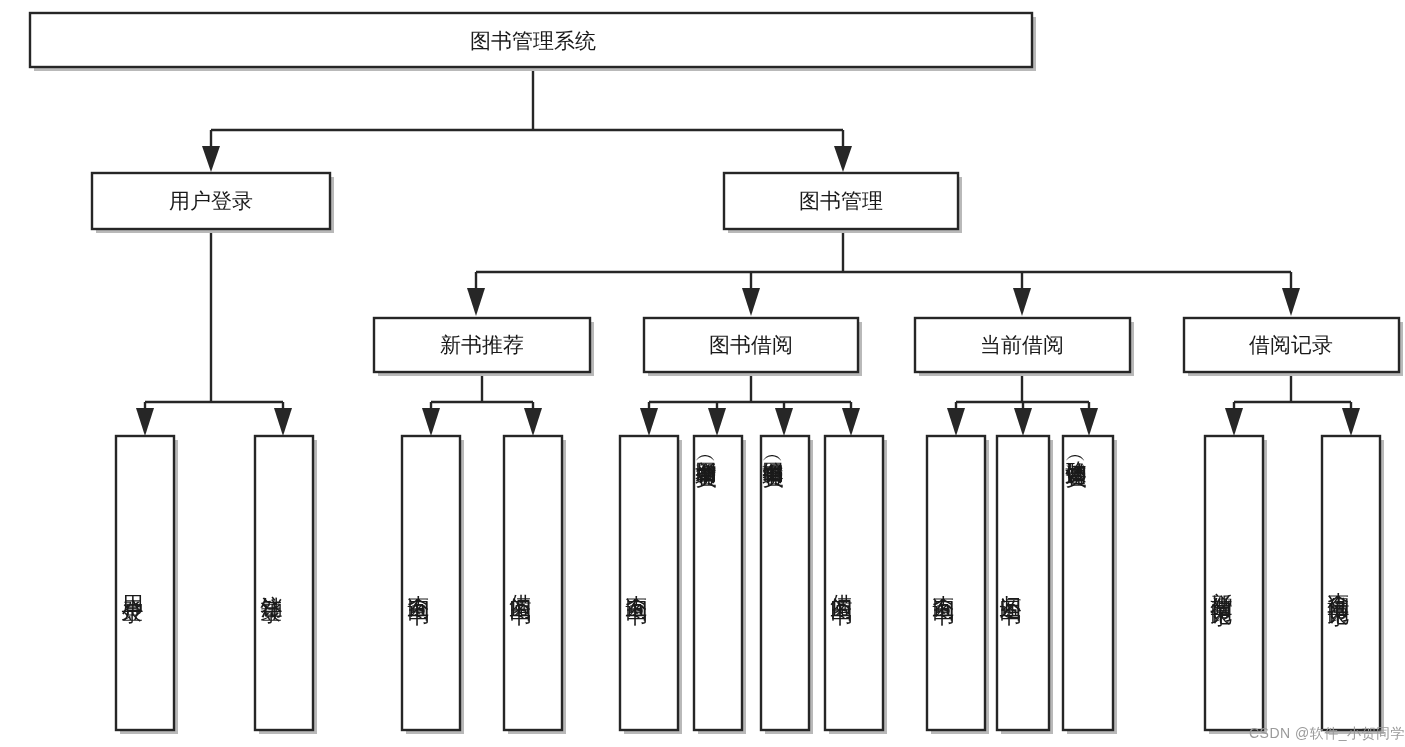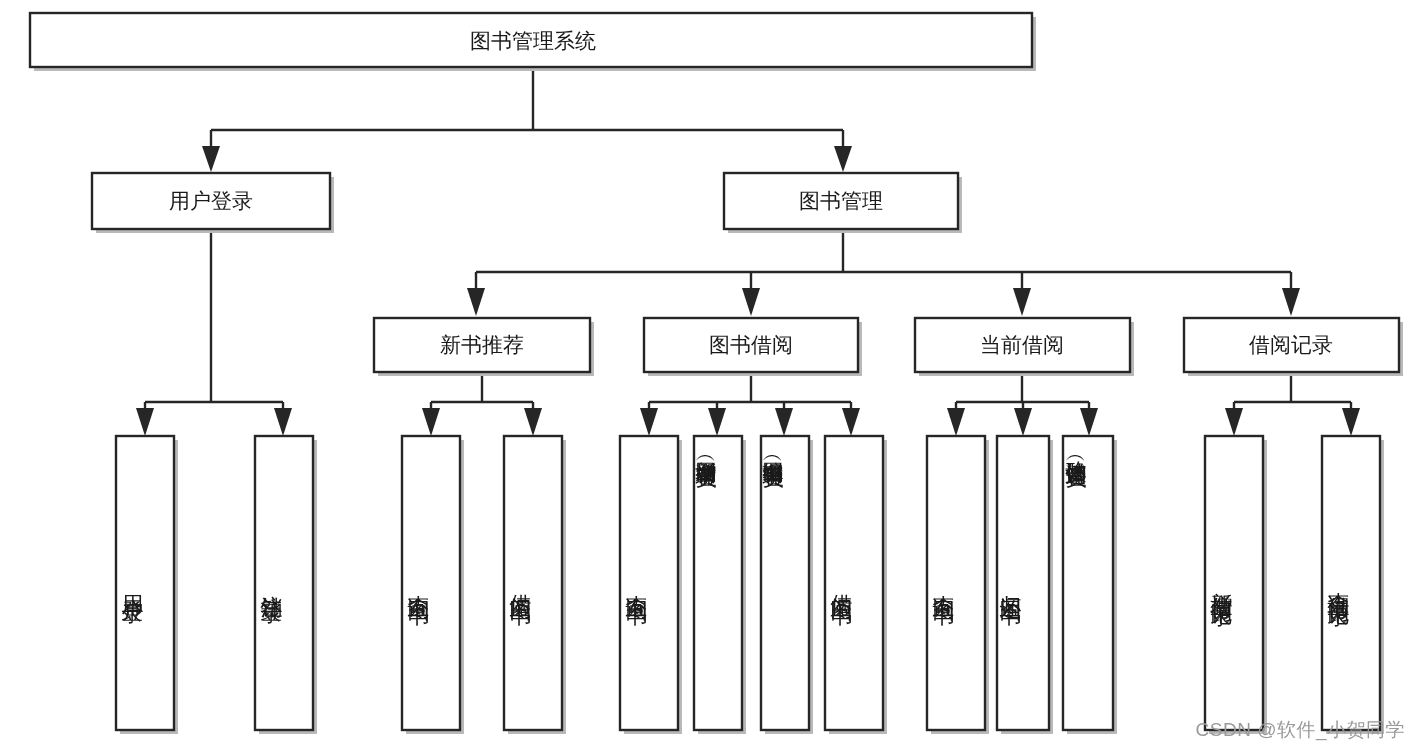--- a/index.html
+++ b/index.html
@@ -66,21 +66,21 @@
     line-height: 1.05;
     color: #1a1a1a;
     letter-spacing: 3px;
     white-space: nowrap;
   }
   .watermark {
     position: absolute;
     right: 8px;
     bottom: 4px;
     font-family: "Liberation Sans", "DejaVu Sans", sans-serif;
-    font-size: 19px;
+    font-size: 14px;
     color: #9a9a9a;
     white-space: nowrap;
     letter-spacing: 0.5px;
   }
 </style>
 </head>
 <body>
 
 <div id="diagram-root">
 

